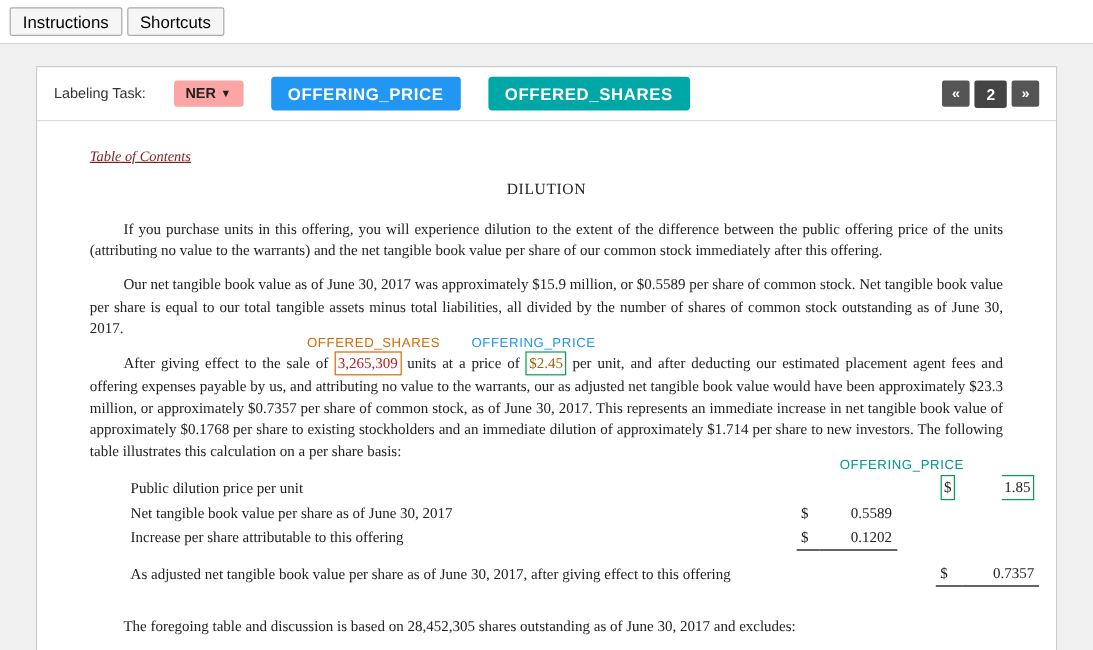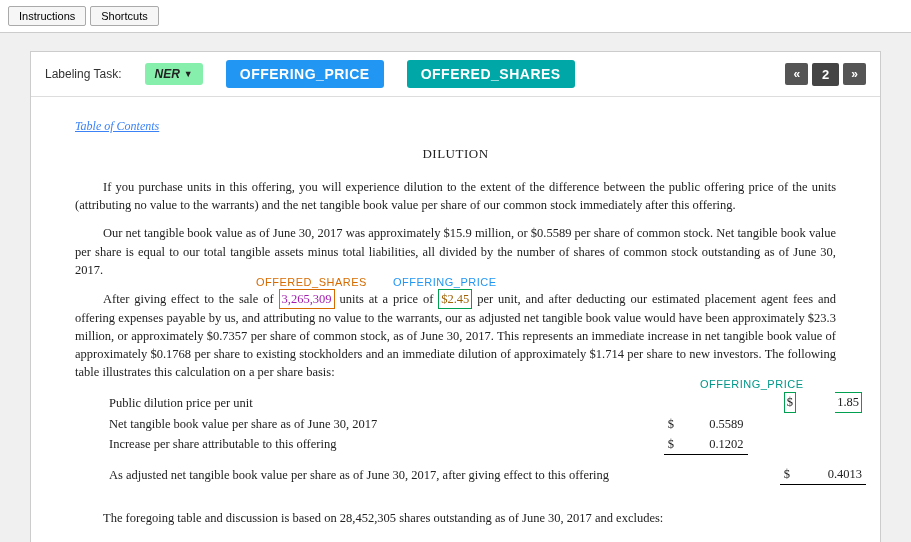--- a/index.html
+++ b/index.html
@@ -1,41 +1,41 @@
 <!DOCTYPE html>
 <html><head>
 <meta charset="utf-8">
 <style>
   * { box-sizing: border-box; margin: 0; padding: 0; }
   body { font-family: Arial, Helvetica, sans-serif; font-size: 12px; background: #fff; width: 911px; height: 542px; overflow: hidden; }
   
   .top-toolbar { padding: 6px 8px; border-bottom: 1px solid #ccc; display: flex; gap: 4px; }
-  .top-btn { border: 1px solid #aaa; background: #f6f6f6; padding: 3px 10px; font-size: 11px; cursor: pointer; border-radius: 2px; }
+  .top-btn { border: 1px solid #aaa; background: #f6f6f6; padding: 3px 10px; font-size: 14px; cursor: pointer; border-radius: 2px; }
   
   .outer-area { background: #f0f0f0; padding: 18px 30px 0 30px; height: calc(542px - 30px); }
   .panel { background: #fff; border: 1px solid #ccc; height: 100%; display: flex; flex-direction: column; }
   
   .task-bar { padding: 8px 14px; border-bottom: 1px solid #ddd; display: flex; align-items: center; gap: 23px; }
   .task-label { font-size: 12px; color: #333; }
-  .ner-badge { background: #86efac; color: #222; padding: 4px 10px; border-radius: 3px; font-size: 12px; font-weight: bold; display:inline-flex; align-items:center; gap:4px; cursor:pointer;font-style:italic;}
+  .ner-badge { background: #fca5a5; color: #222; padding: 4px 10px; border-radius: 3px; font-size: 12px; font-weight: bold; display:inline-flex; align-items:center; gap:4px; cursor:pointer;}
   .ner-badge .caret { font-size: 9px; }
   .tag-chip { color: #fff; padding: 6px 14px; border-radius: 3px; font-size: 14px; font-weight: bold; letter-spacing: 0.5px; cursor:pointer; }
   .tag-blue { background: #2196F3; }
   .tag-teal { background: #00a7a7; }
   .spacer { flex: 1; }
   .pager { display: flex; align-items: center; gap: 4px; }
   .pager-btn { background: #555; color: #fff; border: none; padding: 4px 8px; font-size: 12px; cursor:pointer; border-radius:2px; font-weight:bold; }
   .pager-num { background: #444; color: #fff; padding: 4px 10px; font-size: 13px; border-radius:2px; font-weight:bold; }
   
   .doc-area { flex: 1; overflow: auto; padding: 20px 44px 10px 44px; font-family: "Times New Roman", Times, serif; font-size: 12.5px; line-height: 1.45; color: #222; }
-  .toc-link { color: #3b82f6; text-decoration: underline; font-style: italic; font-family: "Times New Roman", serif; font-size: 12px; cursor:pointer; }
+  .toc-link { color: #7f1d1d; text-decoration: underline; font-style: italic; font-family: "Times New Roman", serif; font-size: 12px; cursor:pointer; }
   .doc-title { text-align: center; font-weight: normal; margin: 10px 0 14px 0; font-size: 13px; letter-spacing: 0.5px; }
   .para { margin-bottom: 10px; text-indent: 28px; text-align: justify; }
   
-  .ann-os { color: #a21caf; border: 1.5px solid #d66a00; padding: 0 2px; text-indent:0; display:inline-block; }
+  .ann-os { color: #b91c1c; border: 1.5px solid #d66a00; padding: 0 2px; text-indent:0; display:inline-block; }
   .ann-op-box { color: #a16207; border: 1.5px solid #00a050; padding: 0 2px; text-indent:0; display:inline-block; }
   .ann-label { font-family: Arial, sans-serif; font-size: 11px; letter-spacing: 0.5px; position:absolute; white-space:nowrap; }
   .lbl-os { color: #d66a00; }
   .lbl-op { color: #2196F3; }
   
   .p3-wrap { position: relative; }
   .p3-labels { position: absolute; top: -14px; left: 0; width: 100%; height: 14px; }
   
   .fin-table { width: 100%; margin: 4px 0 4px 30px; border-collapse: collapse; font-family: "Times New Roman", serif; font-size: 12.5px; }
   .fin-table td { padding: 1px 4px; vertical-align: bottom; }
@@ -128,21 +128,21 @@
         </tr>
         <tr>
               <td colspan="6" style="height:10px;"></td>
             </tr>
         <tr>
           <td class="desc-col">As adjusted net tangible book value per share as of June 30, 2017, after giving effect to this offering</td>
           <td></td>
               <td></td>
               <td></td>
           <td class="sym-col2 bl-bot">$</td>
-          <td class="num-col2 bl-bot">0.4013</td>
+          <td class="num-col2 bl-bot">0.7357</td>
         </tr>
         <tr>
               <td colspan="6" style="height:10px;"></td>
             </tr>
       </tbody>
         </table>
       
       <p class="para" style="margin-top:14px;">The foregoing table and discussion is based on 28,452,305 shares outstanding as of June 30, 2017 and excludes:</p>
       
     </div>

